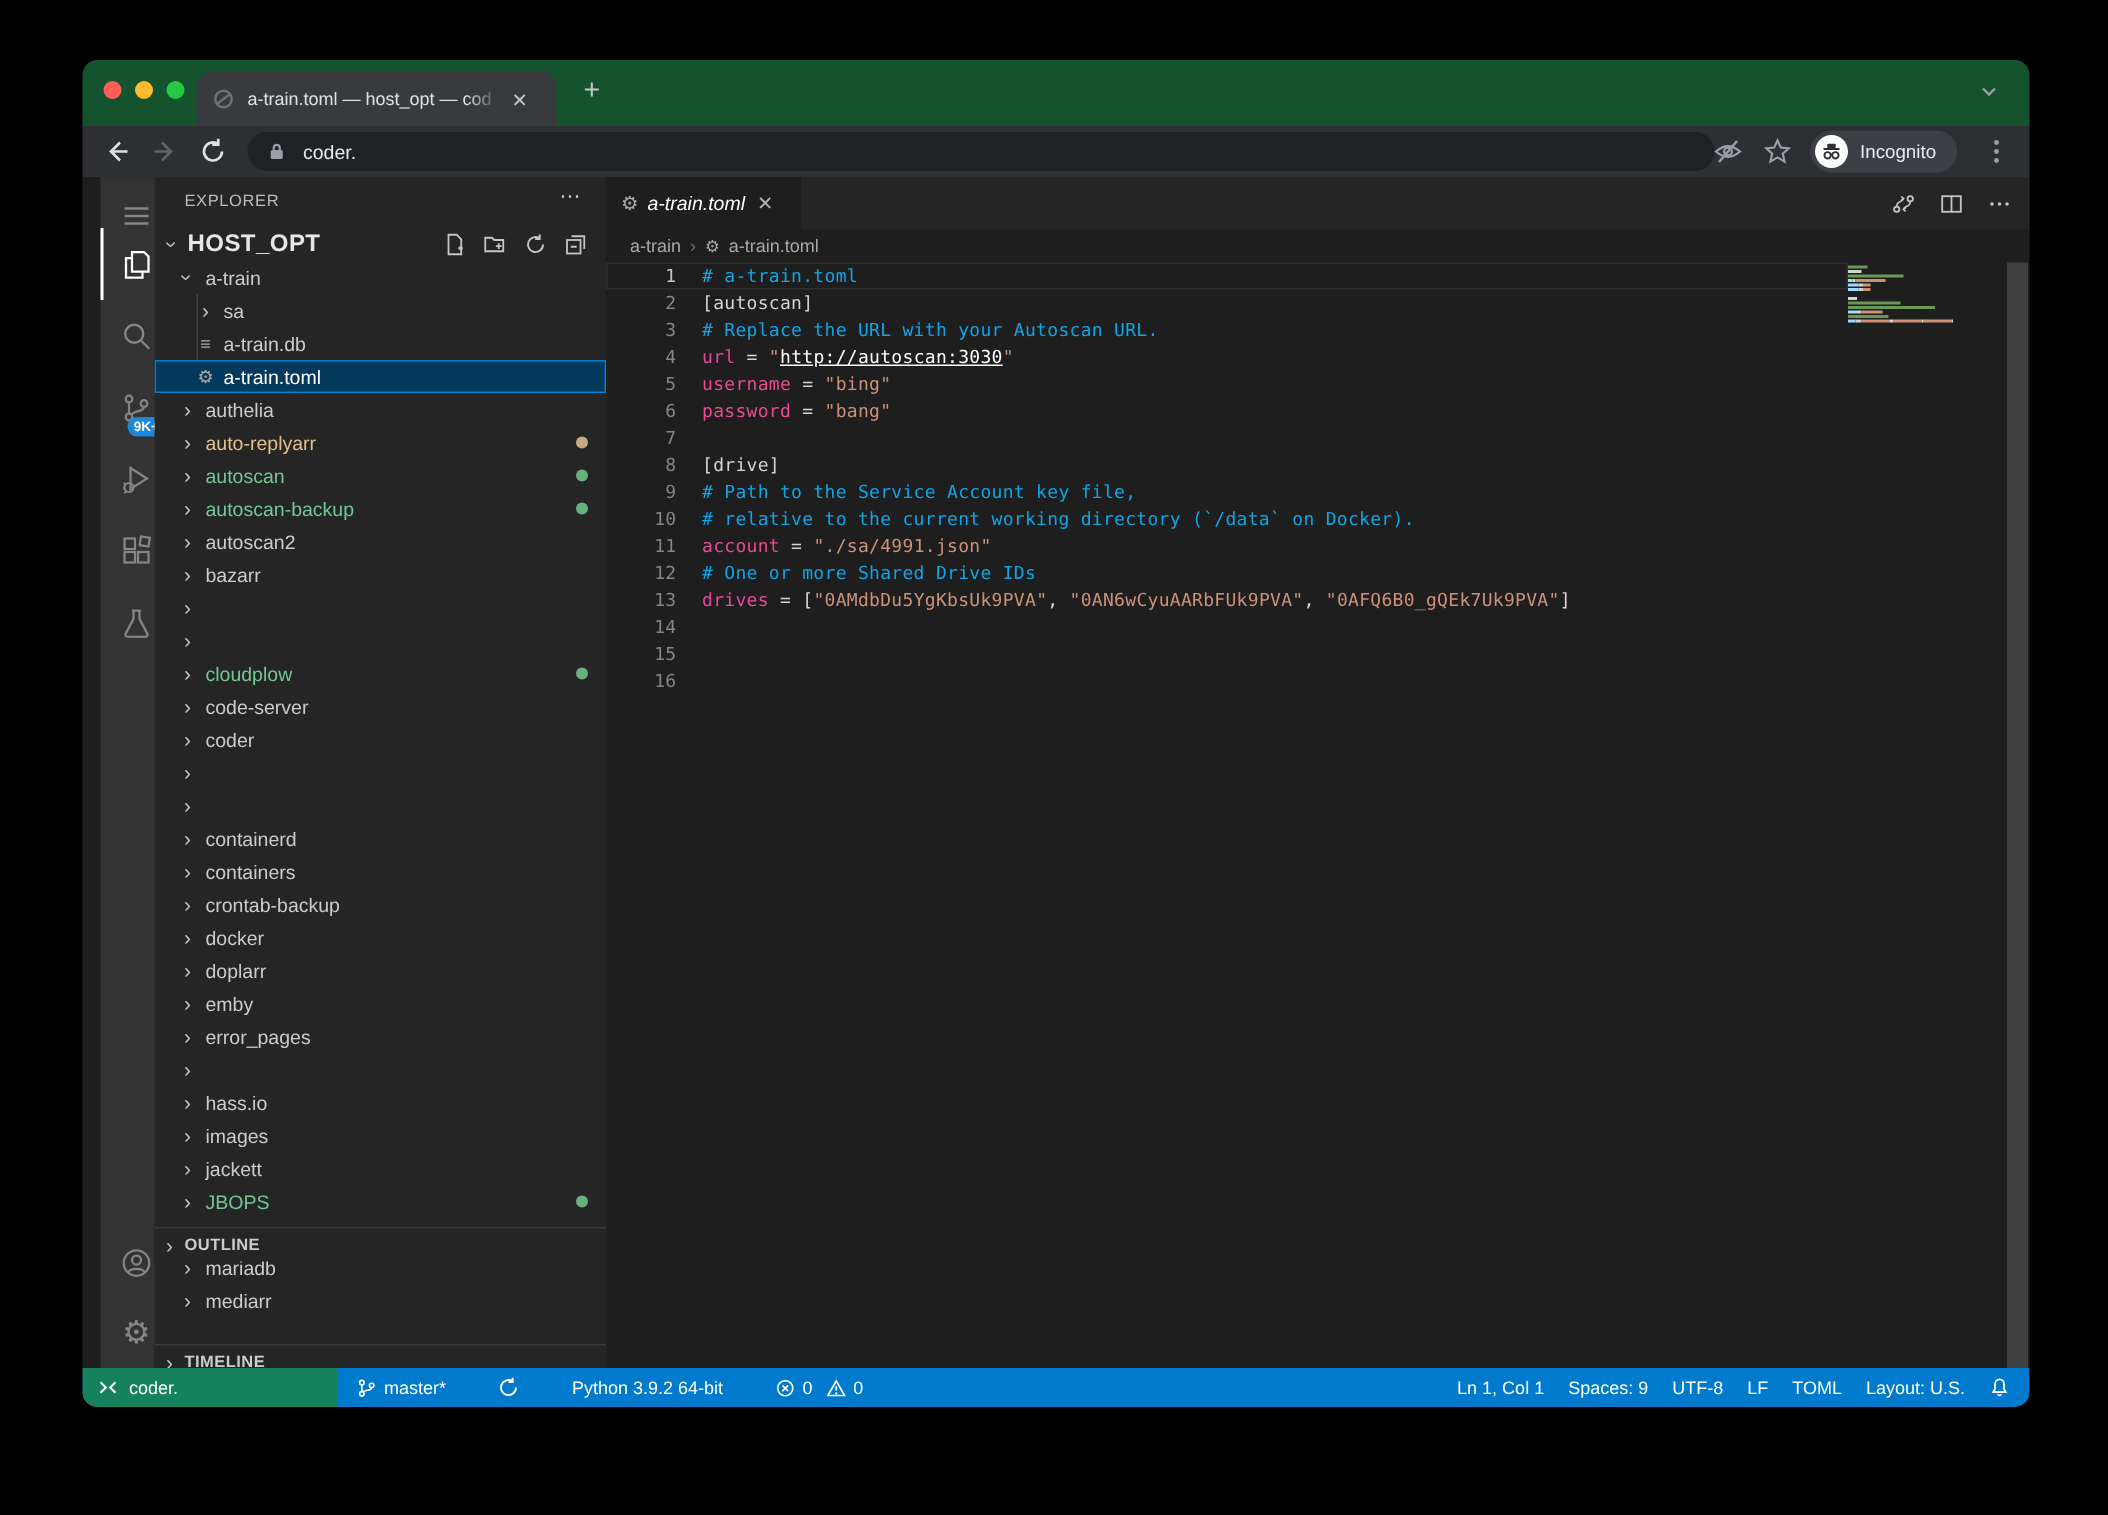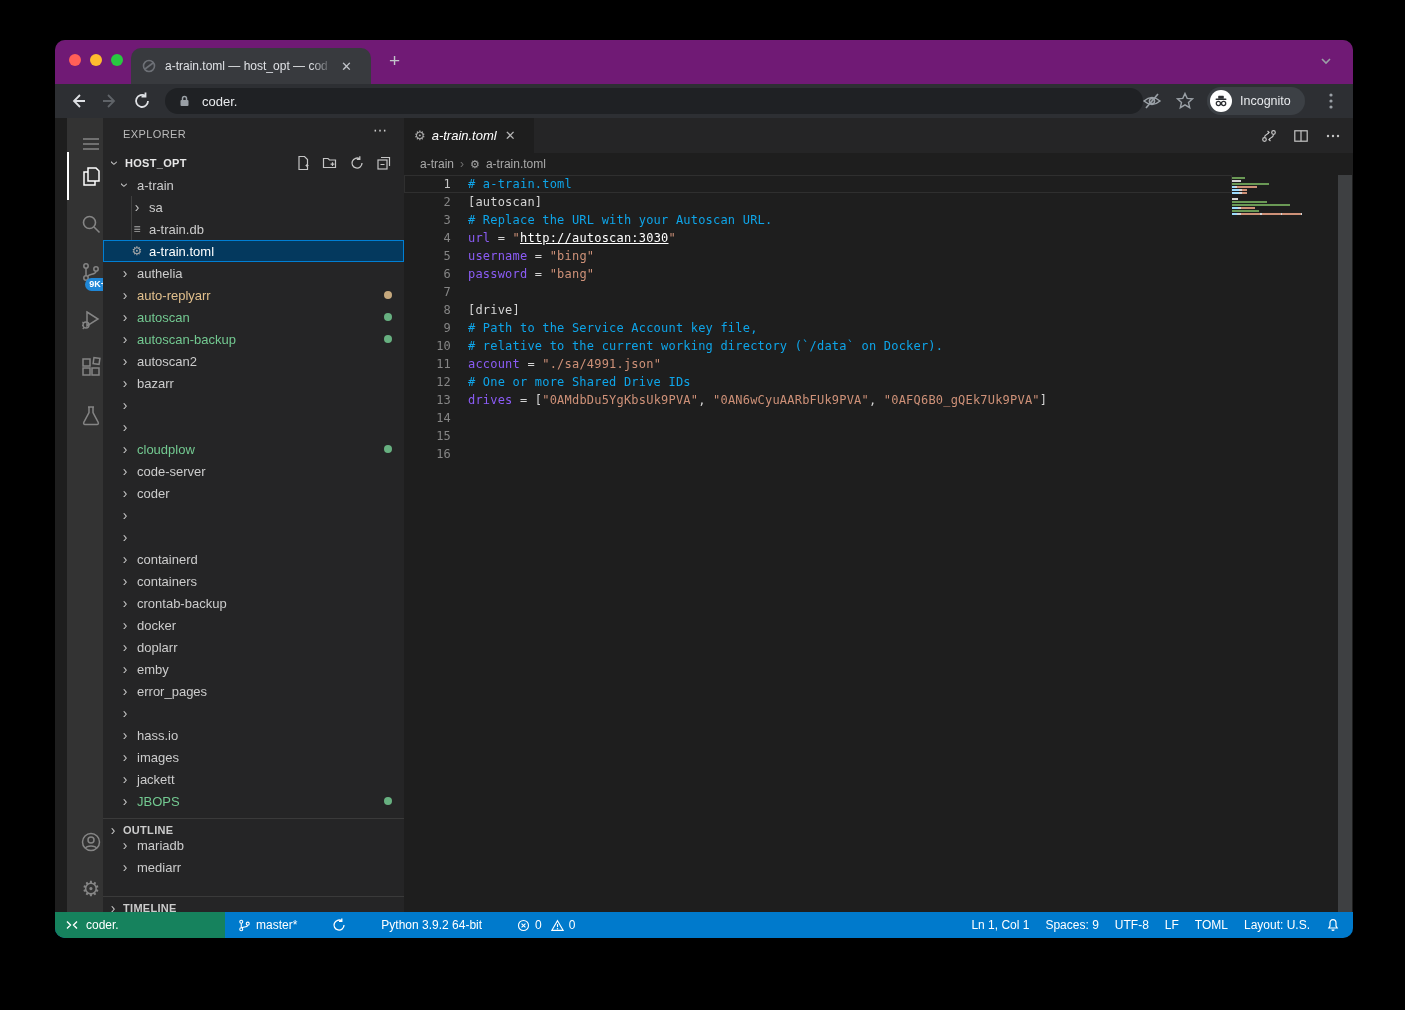--- a/index.html
+++ b/index.html
@@ -2,21 +2,21 @@
 <html><head>
 <meta charset="utf-8">
 <style>
   html,body{margin:0;padding:0}
   body{width:1405px;height:1010px;background:#000;position:relative;overflow:hidden;
        font-family:"Liberation Sans",sans-serif;color:#ccc}
   .window{position:absolute;left:55px;top:40px;width:1298px;height:898px;border-radius:10px;
           overflow:hidden;background:#1e1e1e}
 
   
-  .tabstrip{position:absolute;left:0;top:0;width:100%;height:44px;background:#701a75}
+  .tabstrip{position:absolute;left:0;top:0;width:100%;height:44px;background:#14532d}
   .traffic{position:absolute;left:14px;top:14px;display:flex;gap:9px}
   .light{width:12px;height:12px;border-radius:50%}
   .chrome-tab{position:absolute;left:76px;top:8px;width:240px;height:36px;background:#383a3e;
               border-radius:10px 10px 0 0;display:flex;align-items:center;gap:8px;
               padding:0 10px;box-sizing:border-box}
   .favicon{width:16px;height:16px;flex:none;color:#6d7076}
   .tab-title{font-size:12px;color:#dfe1e5;white-space:nowrap;overflow:hidden;width:168px;position:relative}
   .tab-title::after{content:'';position:absolute;right:0;top:0;bottom:0;width:22px;
                     background:linear-gradient(90deg,rgba(56,58,62,0),#383a3e)}
   .tab-close{color:#c2c5ca;font-size:13px;line-height:1}
@@ -46,21 +46,21 @@
   .ab-icon.active::before{content:'';position:absolute;left:0;top:0;width:2px;height:100%;background:#fff}
   .ab-badge{position:absolute;right:5px;bottom:5px;background:#1f87d7;color:#fff;border-radius:9px;
             padding:1px 4px;font-size:9px;font-weight:bold;line-height:11px}
   .gear-glyph{font-size:21px;line-height:1}
 
   
   .sidebar{position:absolute;left:48px;top:0;width:301px;height:100%;background:#252526}
   .sb-title{position:absolute;left:20px;top:10px;font-size:11px;letter-spacing:.4px;color:#bbb}
   .sb-dots{position:absolute;right:16px;top:4px;color:#ccc;font-size:14px;letter-spacing:1px}
   .ws-row{position:absolute;left:4px;top:34px;height:22px;display:flex;align-items:center;gap:2px}
-  .ws-label{font-size:11px;font-weight:bold;color:#e7e7e7;letter-spacing:.3px}
+  .ws-label{font-size:16px;font-weight:bold;color:#e7e7e7;letter-spacing:.3px}
   .ws-actions{position:absolute;right:12px;top:37px;display:flex;gap:11px;color:#c5c5c5}
   .tree{position:absolute;left:0;top:56px;width:100%;height:700px;overflow:hidden}
   .row{height:22px;display:flex;align-items:center;font-size:13px;color:#ccc;position:relative;
        box-sizing:border-box}
   .row.sel{background:#04395e;border:1px solid #007fd4;color:#fff}
   .chev{width:16px;flex:none;text-align:center;font-size:14px;color:#c5c5c5}
   .chev.exp{transform:rotate(90deg)}
   .ficon{width:16px;flex:none;text-align:center;font-size:12px;color:#a9a9a9}
   .rlabel{padding-left:4px;white-space:nowrap}
   .gitdot{position:absolute;right:12px;width:8px;height:8px;border-radius:50%;opacity:.85}
@@ -86,21 +86,21 @@
   .bc-gear{font-size:11px}
   .code{position:absolute;left:0;top:57px;right:0;bottom:0;font-family:"DejaVu Sans Mono",monospace;
         font-size:12px;letter-spacing:.2px}
   .line{height:18px;line-height:18px;display:flex;white-space:pre;width:828px}
   .line.active{outline:1px solid rgba(255,255,255,.08);outline-offset:-1px}
   .ln{width:47px;flex:none;text-align:right;color:#858585}
   .line.active .ln{color:#c6c6c6}
   .lt{padding-left:17px}
   .tok-comment{color:#0ea5e9}
   .tok-section{color:#d4d4d4;font-weight:normal}
-  .tok-key{color:#8b5cf6}
+  .tok-key{color:#ec4899}
   .tok-op{color:#d4d4d4}
   .tok-string{color:#ce9178}
   .tok-link{color:#ffffff;text-decoration:underline}
   .minimap{position:absolute;left:828px;top:59px;width:80px}
   .mm-line{height:2px;margin-bottom:1px;display:flex}
   .mm-seg{height:2px}
   .escroll{position:absolute;right:1px;top:57px;bottom:0;width:14px;background:#3e4042}
 
   
   .statusbar{position:absolute;left:0;top:872px;width:100%;height:26px;background:#007acc;color:#fff;

